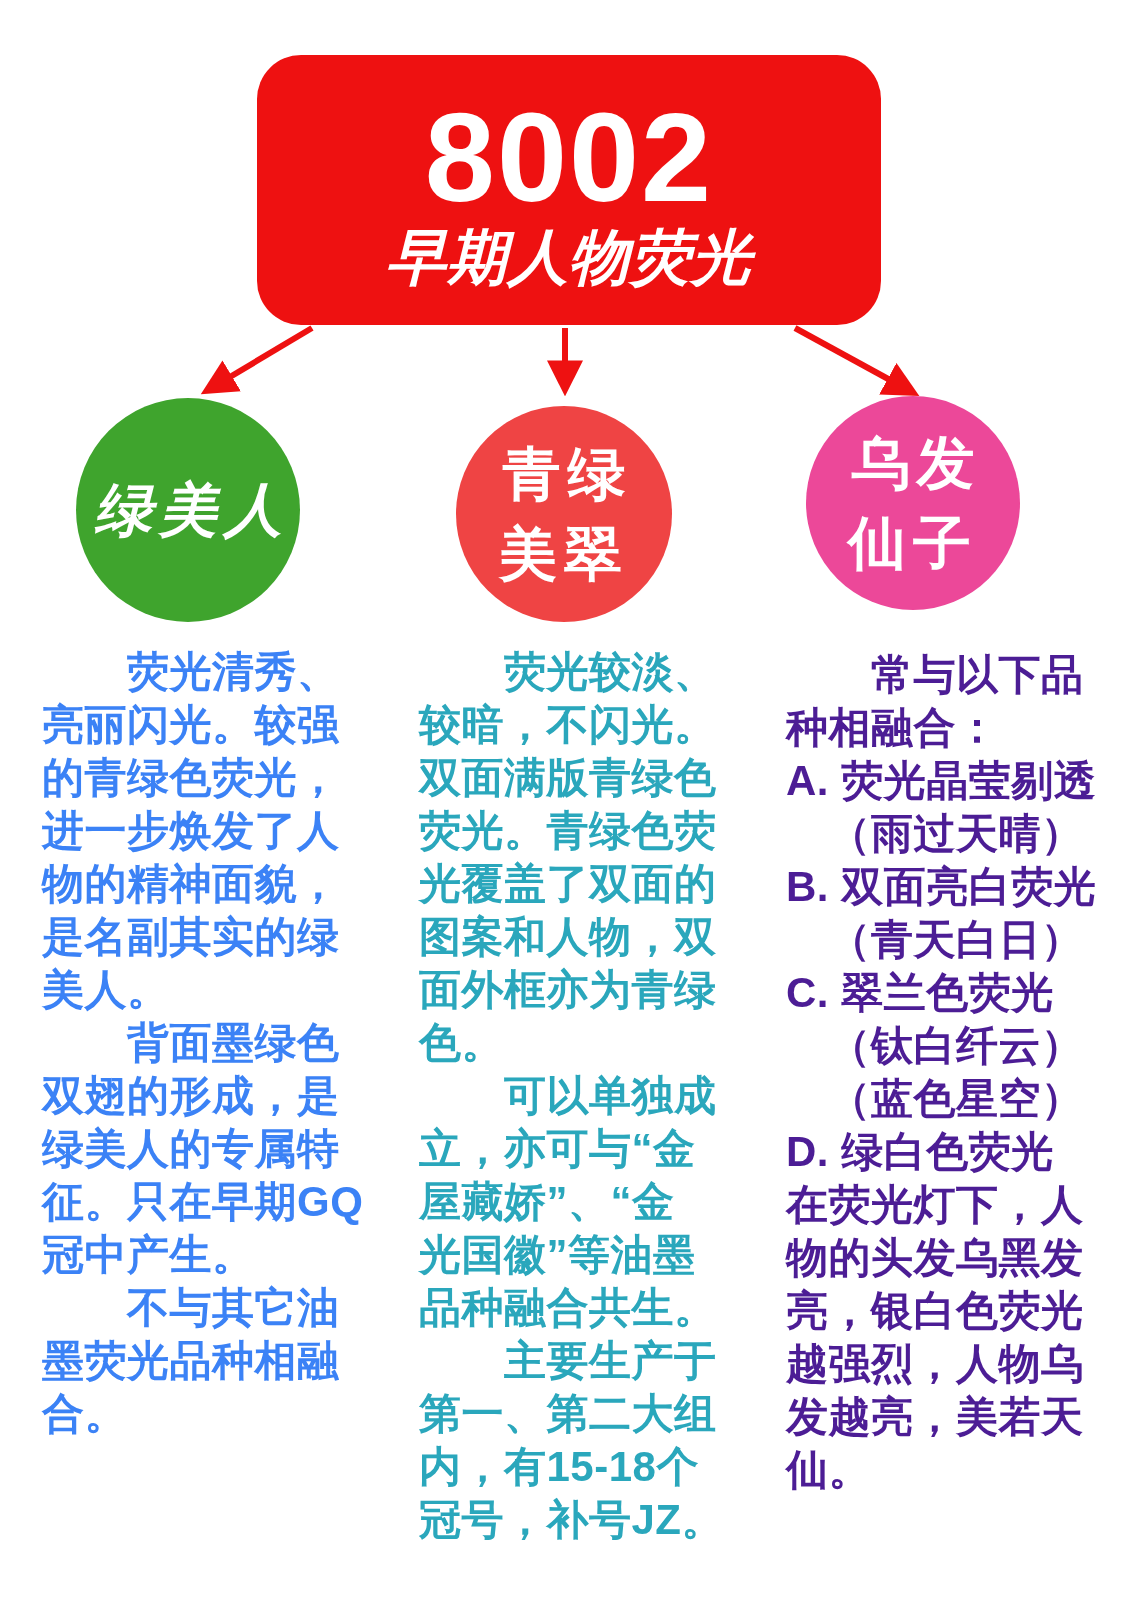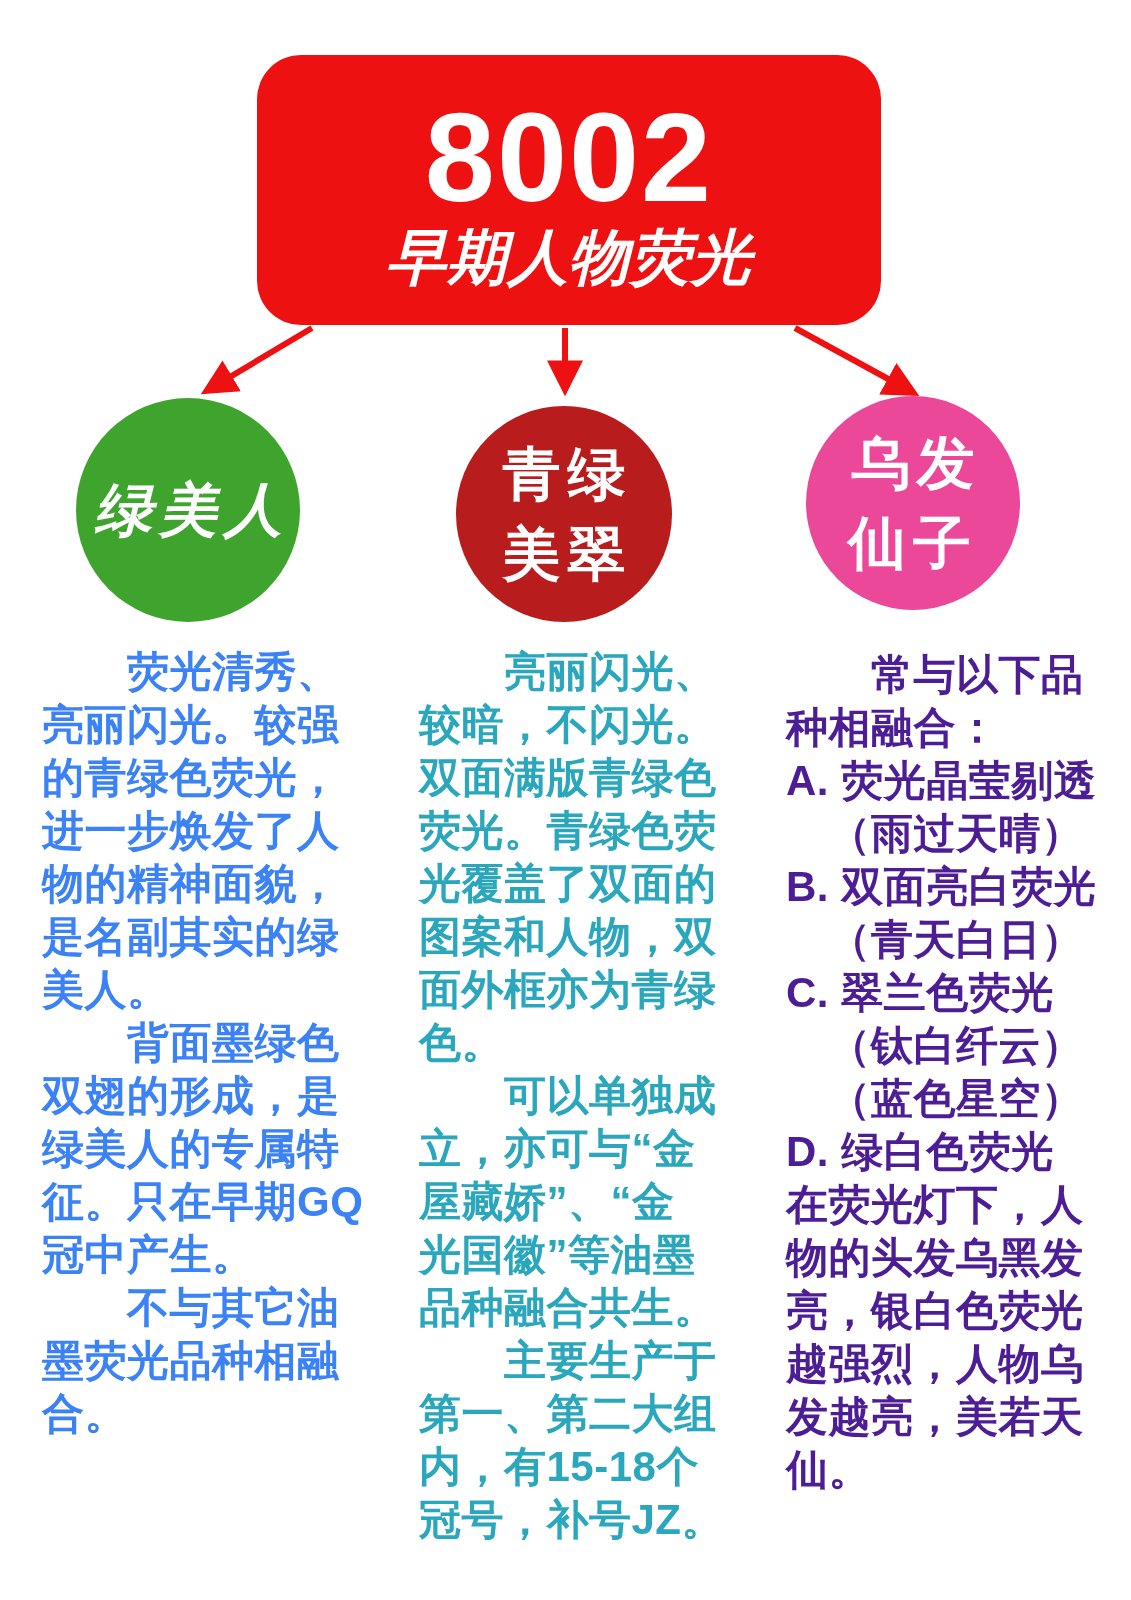--- a/index.html
+++ b/index.html
@@ -69,21 +69,21 @@
 
   <div class="hdr" style="background: rgb(238, 17, 17);">
     <div class="hdr-code">8002</div>
     <div class="hdr-title">早期人物荧光</div>
   </div>
 
   <div class="circle c1" style="background: rgb(63, 164, 45);">
     <span>绿美人</span>
   </div>
 
-  <div class="circle c2" style="background: #b91c1c; text-align: right;">
+  <div class="circle c2" style="background: #ef4444;">
     <span>青绿
 美翠</span>
   </div>
 
   <div class="circle c3" style="background: #ec4899;">
     <span>乌发
 仙子</span>
   </div>
 
   <div class="col col1" style="color: #3b82f6;">　　荧光清秀、
@@ -95,21 +95,21 @@
 美人。
 　　背面墨绿色
 双翅的形成，是
 绿美人的专属特
 征。只在早期GQ
 冠中产生。
 　　不与其它油
 墨荧光品种相融
 合。</div>
 
-  <div class="col col2" style="color: rgb(42, 167, 188);">　　亮丽闪光、
+  <div class="col col2" style="color: rgb(42, 167, 188);">　　荧光较淡、
 较暗，不闪光。
 双面满版青绿色
 荧光。青绿色荧
 光覆盖了双面的
 图案和人物，双
 面外框亦为青绿
 色。
 　　可以单独成
 立，亦可与“金
 屋藏娇”、“金

